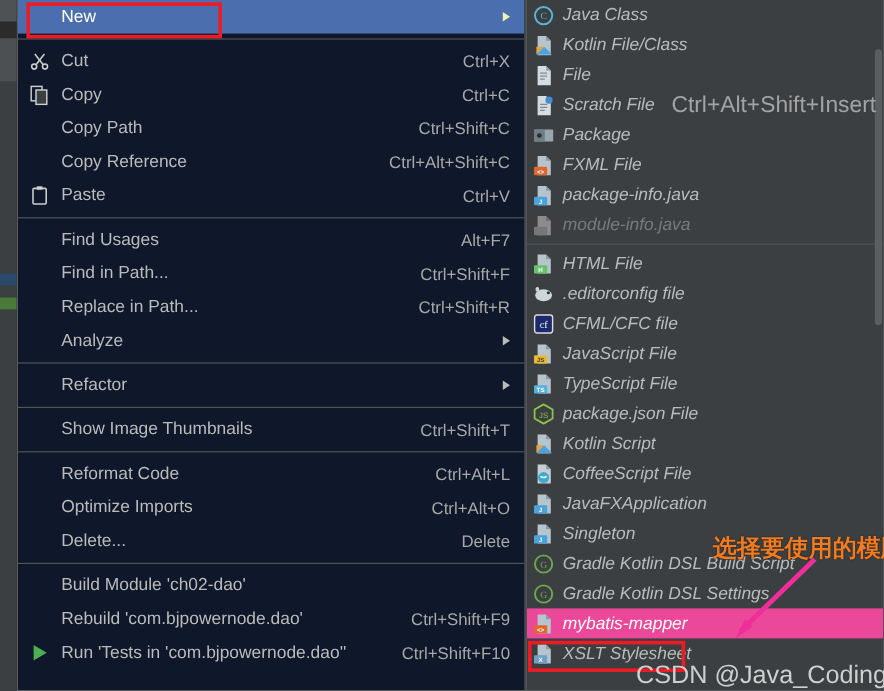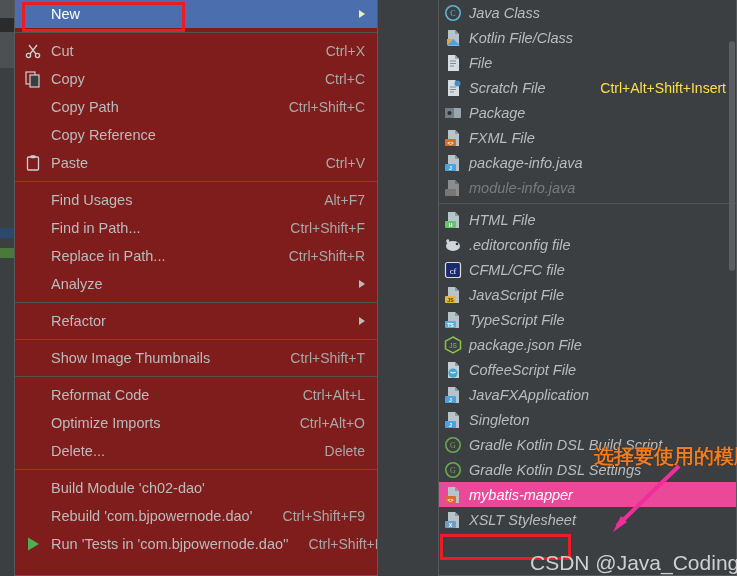--- a/index.html
+++ b/index.html
@@ -18,22 +18,22 @@
   .s2{top:18px;height:14px;background:#2b2b2b;}
   .s3{top:32px;height:36px;background:#4c5052;}
   .s4{top:68px;height:160px;background:#3c3f41;}
   .s5{top:228px;height:10px;background:#2b4a6b;}
   .s6{top:238px;height:10px;background:#3c3f41;}
   .s7{top:248px;height:10px;background:#4a7a3a;}
   .s8{top:258px;height:318px;background:#3c3f41;}
 
   
   .ctx-menu{
-    position:absolute;left:14px;top:0;width:364px;height:576px;
-    background:#7f1d1d;border:1px solid #565a5c;border-top:none;
+    position:absolute;left:14px;top:0;width:424px;height:576px;
+    background:#0f172a;border:1px solid #565a5c;border-top:none;
     box-sizing:border-box;overflow:hidden;
   }
   .mi{
     position:relative;height:28px;display:flex;align-items:center;
     color:#bbbbbb;font-size:14.5px;box-sizing:border-box;
     padding-left:36px;padding-right:12px;
   }
   .mi.hl{background:#4b6eaf;color:#ffffff;}
   .mi .label{white-space:nowrap;flex:0 0 auto;}
   .mi .accel{margin-left:auto;color:#a8a8a8;font-size:14px;white-space:nowrap;padding-left:20px;}
@@ -50,21 +50,21 @@
     box-sizing:border-box;overflow:hidden;
   }
   .si{
     position:relative;height:25px;display:flex;align-items:center;
     color:#bbbbbb;font-size:14.5px;box-sizing:border-box;
     padding-left:30px;padding-right:10px;
   }
   .si.hl{background:#ec4899;color:#ffffff;}
   .si.dim{color:#7a7a7a;align-items:center;}
   .si .label{white-space:nowrap;font-style:italic;}
-  .si .accel{margin-left:auto;color:#fde047;font-size:14px;white-space:nowrap;padding-left:14px;}
+  .si .accel{margin-left:auto;color:#a3a3a3;font-size:19px;white-space:nowrap;padding-left:14px;}
   .si .sico{position:absolute;left:5px;top:50%;transform:translateY(-50%);width:18px;height:18px;}
   .ssep{height:1px;background:#515457;margin:3px 0;}
   .scrollbar{position:absolute;right:1px;top:1px;width:6px;height:574px;background:#3c3f41;}
   .scrollbar .thumb{position:absolute;left:0;top:40px;width:6px;height:230px;background:#5a5e60;border-radius:3px;}
 
   
   .annot-box{position:absolute;border:3px solid #ec1c24;box-sizing:border-box;pointer-events:none;}
   #box-new{left:22px;top:2px;width:163px;height:30px;}
   #box-mybatis{left:440px;top:534px;width:131px;height:26px;}
   .annot-text{
@@ -121,20 +121,21 @@
           </svg></span>
         <span class="label">Copy</span>
         <span class="accel">Ctrl+C</span>
       </div>
       <div class="mi">
         <span class="label">Copy Path</span>
         <span class="accel">Ctrl+Shift+C</span>
       </div>
       <div class="mi">
         <span class="label">Copy Reference</span>
+        <span class="accel">Ctrl+Alt+Shift+C</span>
       </div>
       <div class="mi">
         <span class="ico"><svg width="18" height="18" viewBox="0 0 18 18">
             <rect x="3.5" y="3" width="11" height="13" rx="1" fill="none" stroke="#cfcfcf" stroke-width="1.3"></rect>
             <rect x="6.5" y="1.2" width="5" height="3" rx="1" fill="#cfcfcf"></rect>
           </svg></span>
         <span class="label">Paste</span>
         <span class="accel">Ctrl+V</span>
       </div>
       <div class="sep"></div>
@@ -311,20 +312,29 @@
       </div>
       <div class="si">
         <span class="sico"><svg width="18" height="18" viewBox="0 0 18 18">
             <polygon points="9,1 16.5,5.2 16.5,12.8 9,17 1.5,12.8 1.5,5.2" fill="none" stroke="#8bc34a" stroke-width="1.5"></polygon>
             <text x="9" y="12" font-size="6.5" text-anchor="middle" fill="#8bc34a" font-family="Liberation Sans,sans-serif">JS</text>
           </svg></span>
         <span class="label">package.json File</span>
       </div>
       <div class="si">
         <span class="sico"><svg width="18" height="18" viewBox="0 0 18 18">
+            <path d="M4 1 h7 l4 4 v12 h-11 z" fill="#b8c4cc"></path>
+            <path d="M11 1 l4 4 h-4 z" fill="#8c9aa3"></path>
+            <polygon points="3,10 9.5,10 3,16.5" fill="#e8a33d"></polygon>
+            <polygon points="9.5,10 16,16.5 3,16.5" fill="#4aa3dd"></polygon>
+          </svg></span>
+        <span class="label">Kotlin Script</span>
+      </div>
+      <div class="si">
+        <span class="sico"><svg width="18" height="18" viewBox="0 0 18 18">
             <path d="M4 1 h7 l4 4 v12 h-11 z" fill="#c6cfd4"></path>
             <path d="M11 1 l4 4 h-4 z" fill="#8c9aa3"></path>
             <circle cx="9" cy="12" r="4.6" fill="#3fa9d4"></circle>
             <path d="M6.5 11 q2.5 2 5 0" stroke="#ffffff" stroke-width="1.2" fill="none"></path>
           </svg></span>
         <span class="label">CoffeeScript File</span>
       </div>
       <div class="si">
         <span class="sico"><svg width="18" height="18" viewBox="0 0 18 18">
             <path d="M4 1 h7 l4 4 v12 h-11 z" fill="#b8c4cc"></path>

